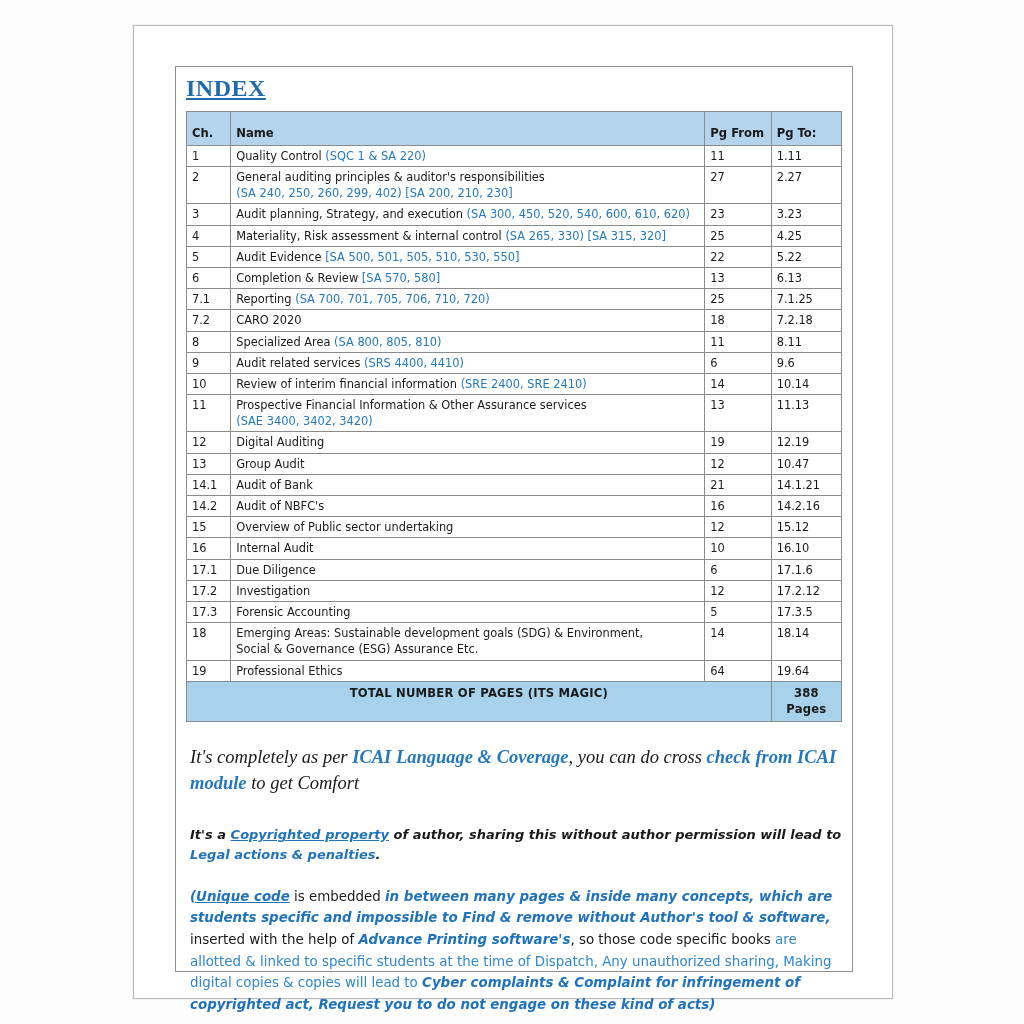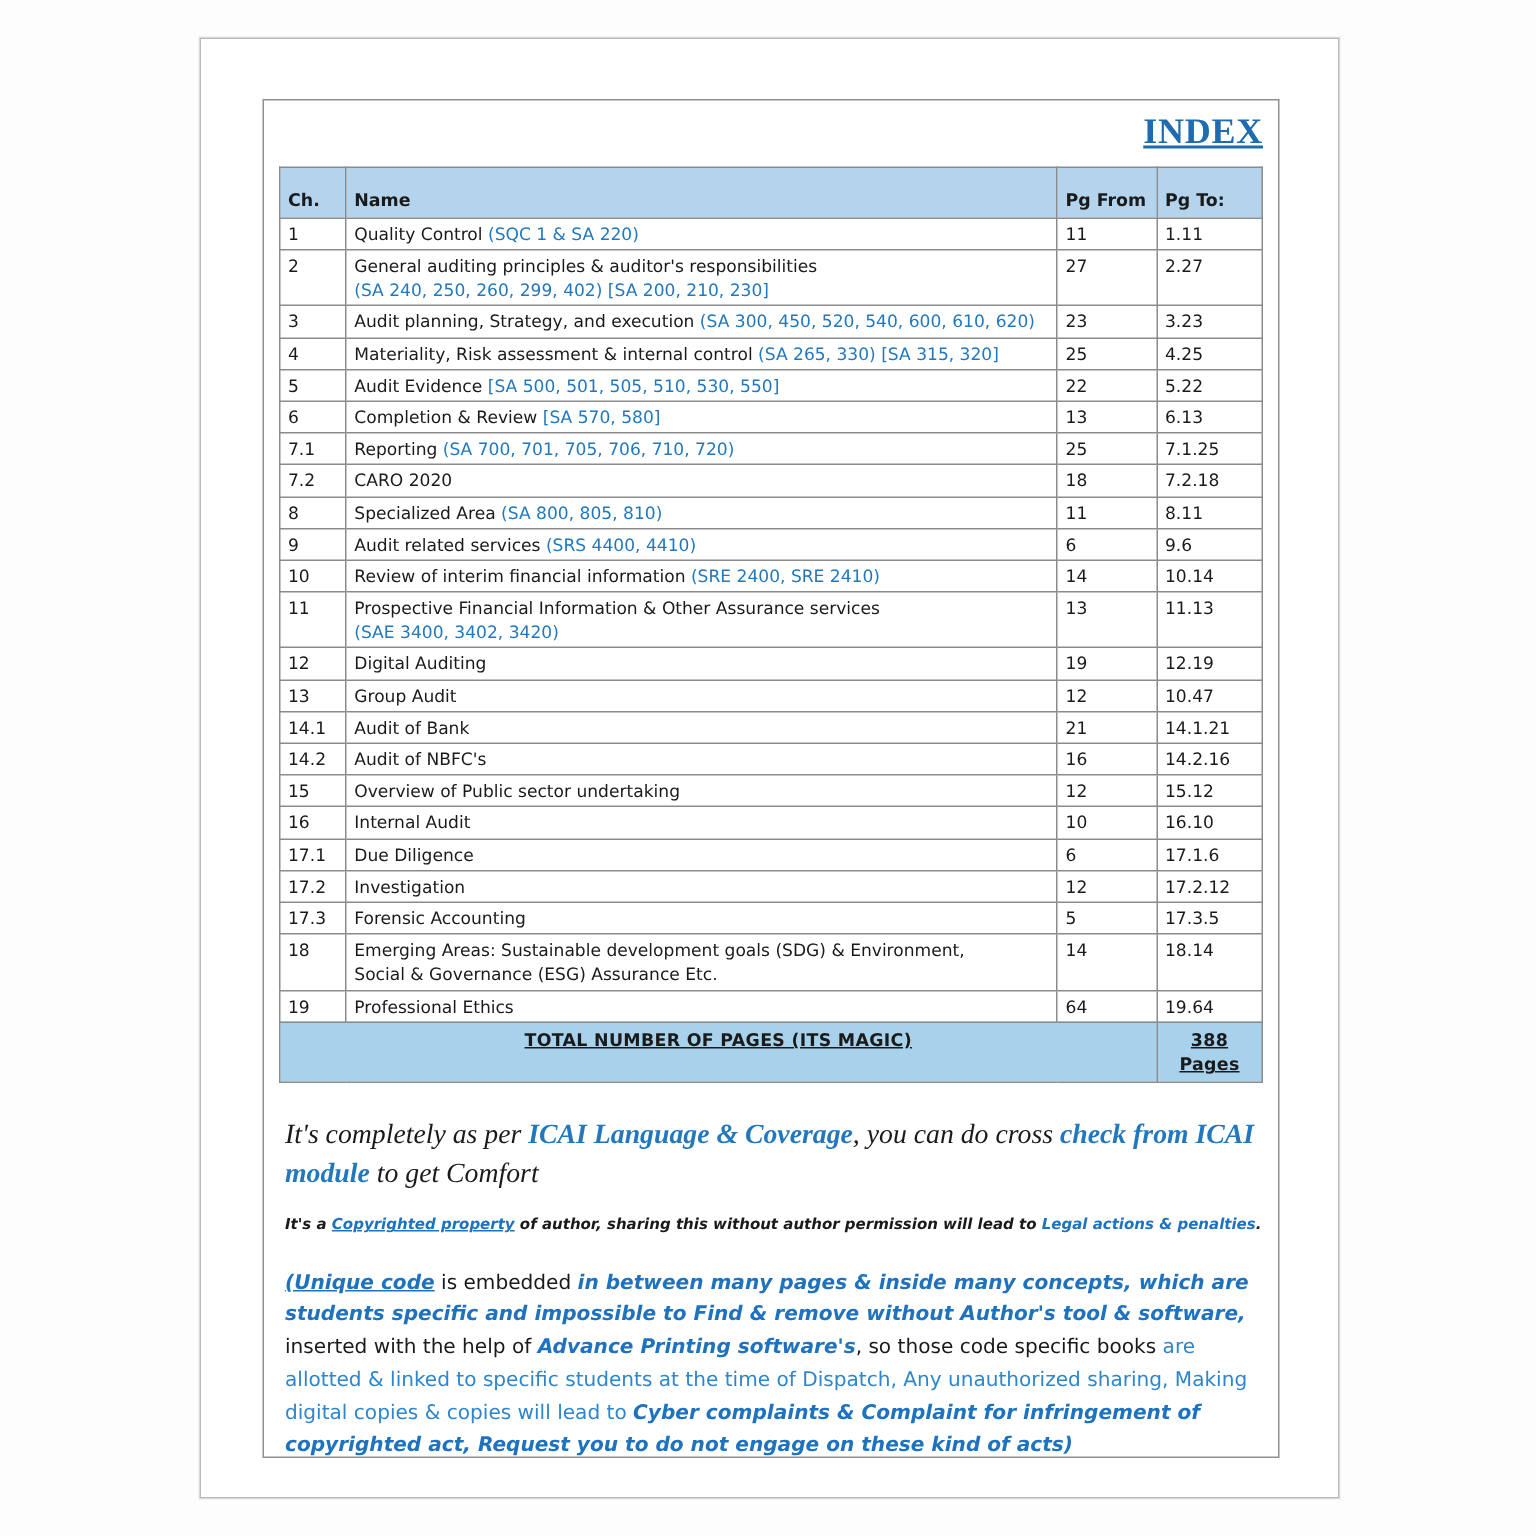--- a/index.html
+++ b/index.html
@@ -33,21 +33,21 @@
     box-sizing: border-box;
   }
   .content {
     position: absolute;
     left: 186px; top: 75px;
     width: 656px;
   }
 
   
   .index-title {
-    text-align: right;
+    text-align: left;
     font-family: "Liberation Serif", serif;
     font-weight: bold;
     font-size: 24px;
     color: #1f6bb0;
     text-decoration: underline;
     letter-spacing: 0.5px;
     margin: 0 0 10px 0;
     line-height: 1.1;
   }
 
@@ -82,42 +82,42 @@
   .sa { color: #2378bd; }
   .line2 { display: block; }
   .valign-bot { vertical-align: bottom; }
 
   tr.total td {
     background: #a8d2ec;
     font-weight: bold;
     text-align: center;
     font-size: 11.6px;
     letter-spacing: 0.2px;
-    padding-top: 3px; padding-bottom: 3px; text-decoration: underline;
+    padding-top: 3px; padding-bottom: 3px;
   }
 
   
   .prose {
     font-family: "DejaVu Sans", sans-serif;
     font-style: italic;
     color: #1a1a1a;
   }
   .lead {
     font-size: 18.5px;
     line-height: 1.45;
     margin: 22px 0 0 4px;
     width: 650px;
     font-family: Liberation Serif, serif;
   }
   .lead .hl { color: #2378bd; font-weight: bold; }
 
   .para {
-    font-size: 10px;
+    font-size: 13px;
     line-height: 1.55;
-    margin: 12px 0 0 4px;
+    margin: 28px 0 0 4px;
     width: 652px;
     font-weight: bold;
   }
   .para-2 {
     font-size: 13.4px;
     line-height: 1.62;
     margin: 20px 0 0 4px;
     width: 652px;
     font-style: italic;
   }

